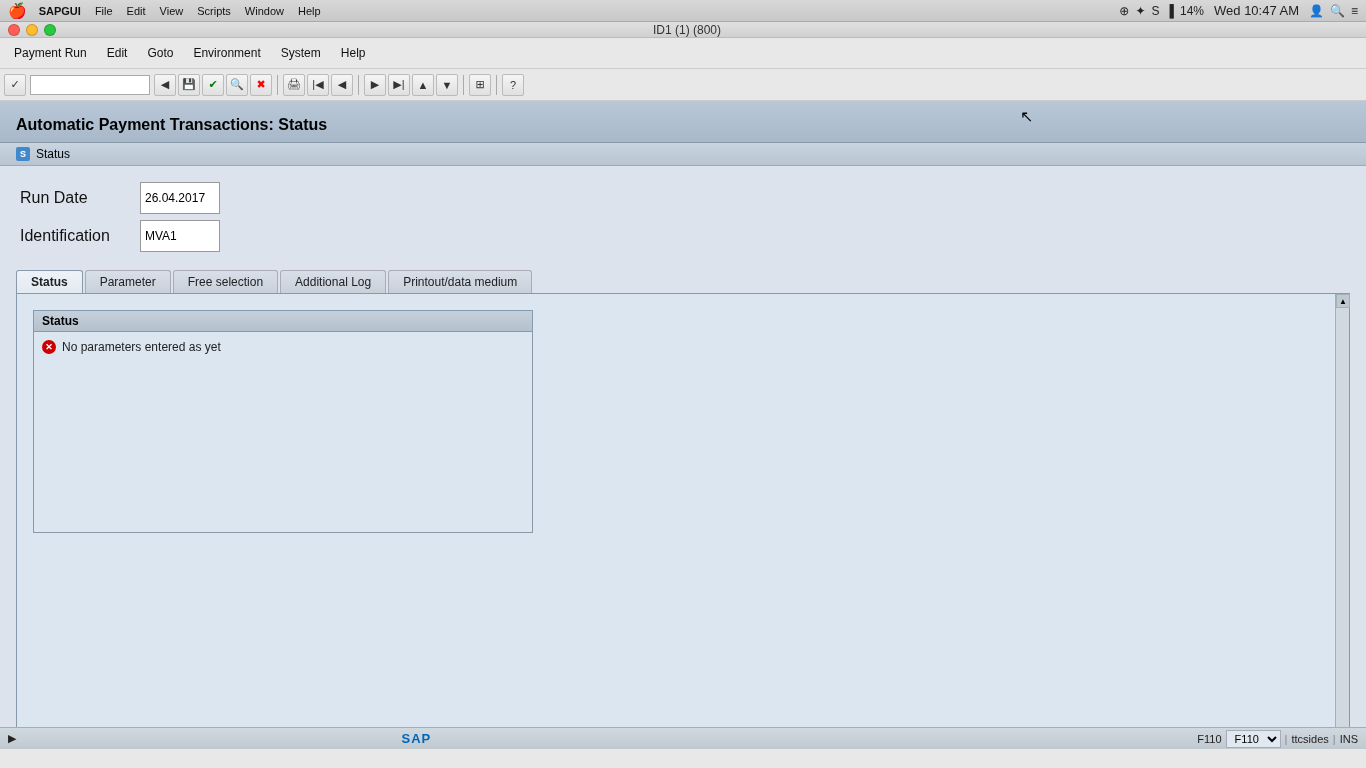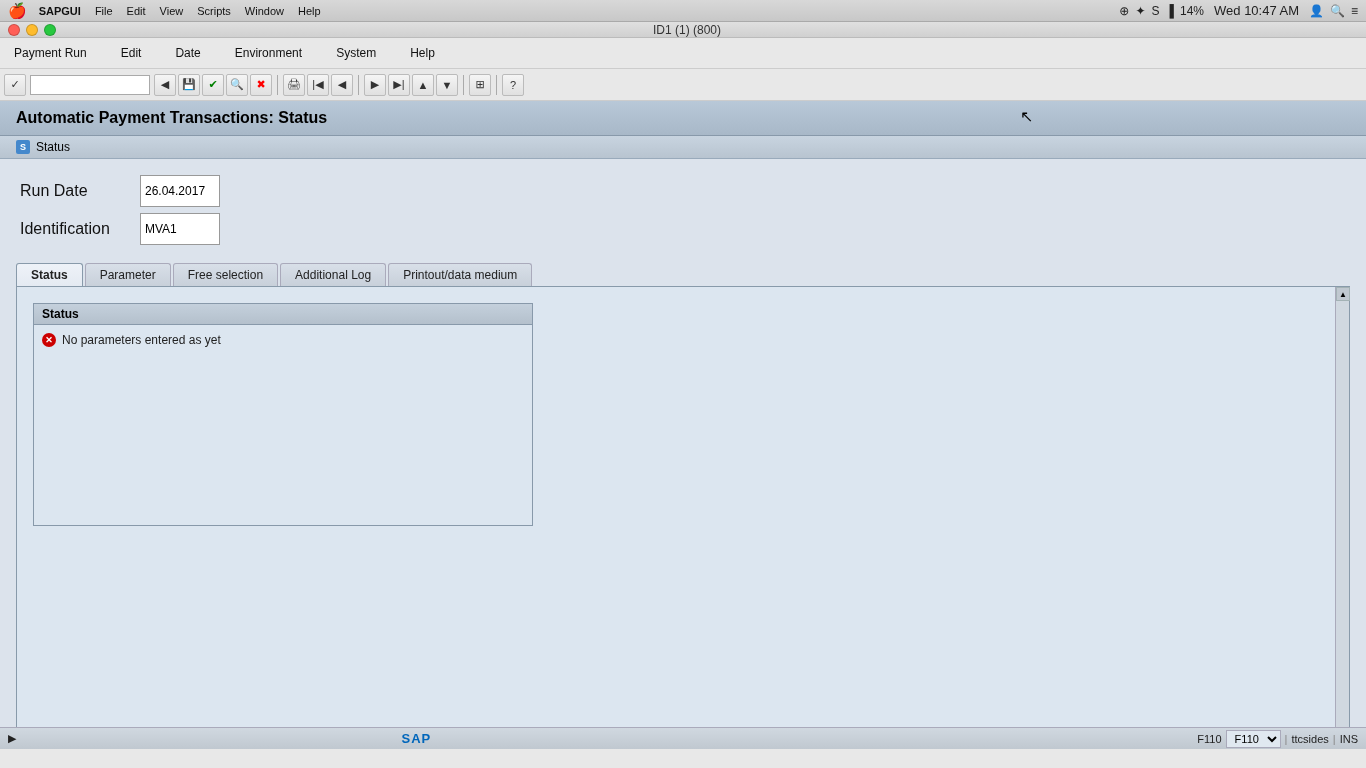--- a/index.html
+++ b/index.html
@@ -87,21 +87,21 @@
 
     
     .sap-menubar {
       height: 22px;
       background: #e8e8e8;
       display: flex;
       align-items: center;
       padding: 15px 6px;
       border-bottom: 1px solid #ccc;
       font-size: 12px;
-      gap: 18px;
+      gap: 4px;
     }
     .sap-menu-item {
       padding: 2px 8px;
       color: #111;
       cursor: pointer;
     }
 
     
     .sap-toolbar {
       height: 32px;
@@ -153,20 +153,21 @@
     
     .page-header {
       background: linear-gradient(to bottom, #b8c8d8, #a8b8c8);
       padding: 8px 16px;
       border-bottom: 1px solid #8899aa;
     }
     .page-header h1 {
       font-size: 16px;
       font-weight: bold;
       color: #000;
+      margin-top: 7px;
     }
 
     
     .section-bar {
       background: linear-gradient(to bottom, #c8d4e0, #b8c4d0);
       padding: 4px 16px;
       border-bottom: 1px solid #99aabb;
       display: flex;
       align-items: center;
       gap: 6px;
@@ -394,21 +395,21 @@
     <div class="window-btn close"></div>
     <div class="window-btn minimize"></div>
     <div class="window-btn maximize"></div>
   </div>
   <span class="window-title">ID1 (1) (800)</span>
 </div>
 
 <div class="sap-menubar">
   <span class="sap-menu-item">Payment Run</span>
   <span class="sap-menu-item">Edit</span>
-  <span class="sap-menu-item">Date</span>
+  <span class="sap-menu-item">Goto</span>
   <span class="sap-menu-item">Environment</span>
   <span class="sap-menu-item">System</span>
   <span class="sap-menu-item">Help</span>
 </div>
 
 <div class="sap-toolbar">
   <div class="toolbar-btn">✓</div>
   <input class="toolbar-input" type="text" style="">
   <div class="toolbar-btn">◀</div>
   <div class="toolbar-btn">💾</div>

